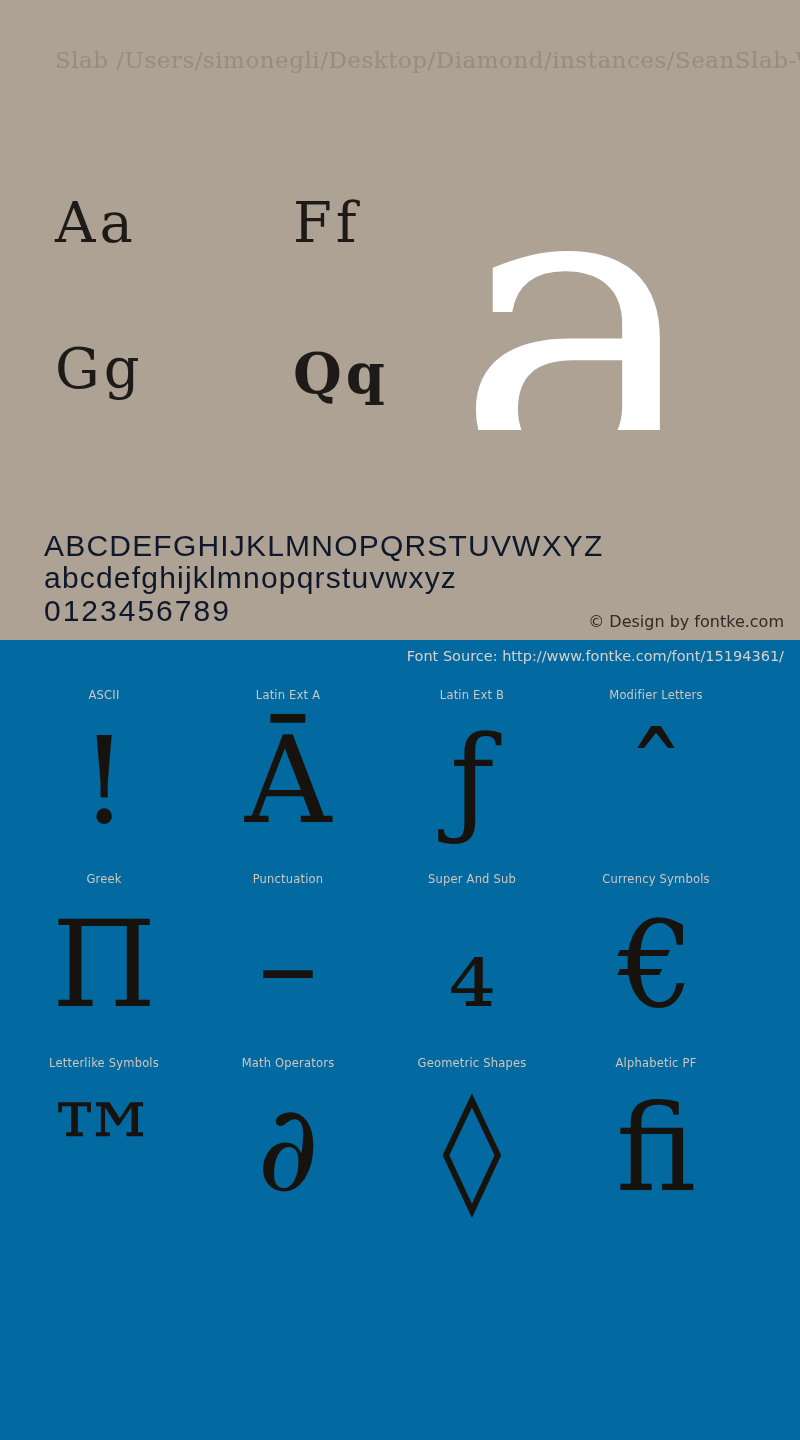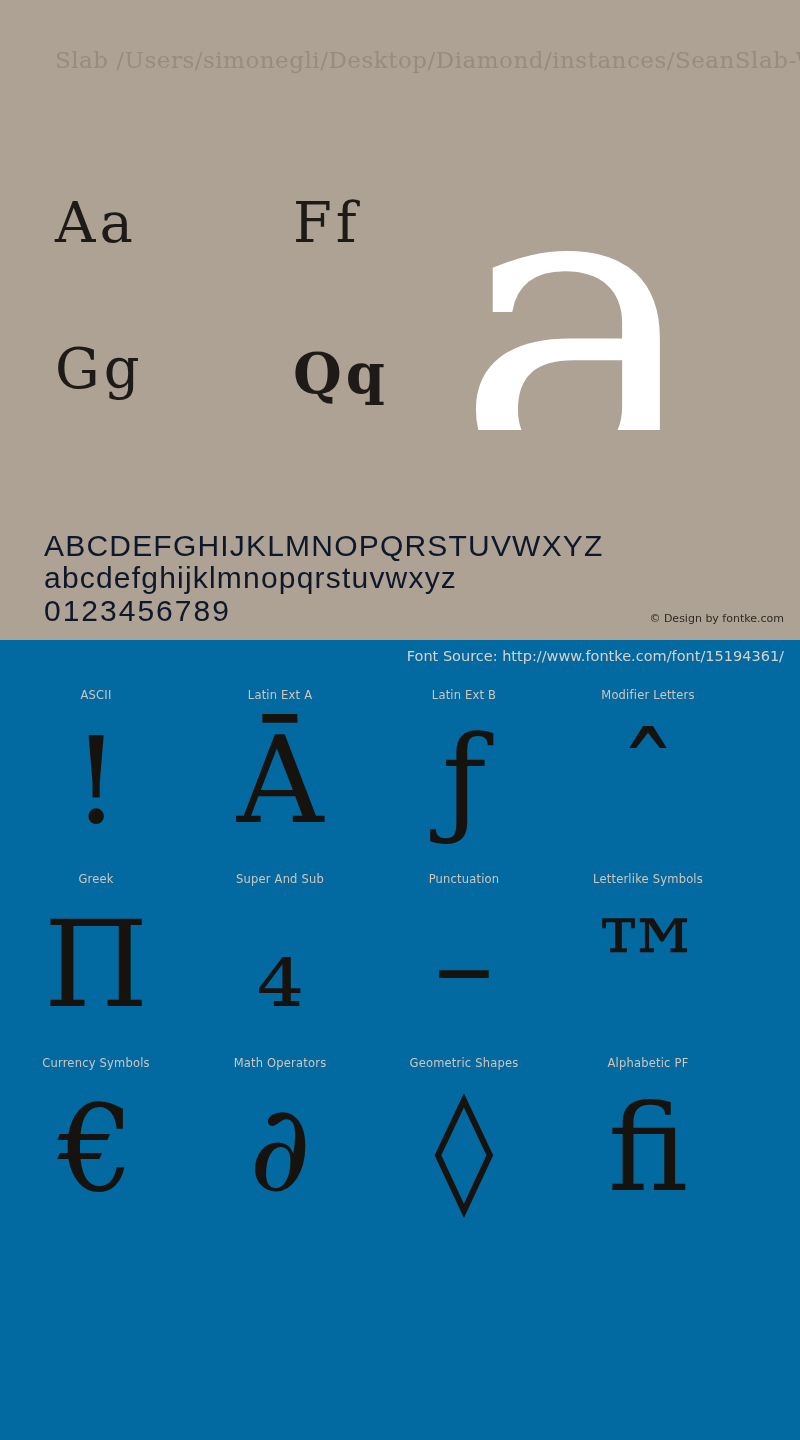--- a/index.html
+++ b/index.html
@@ -90,21 +90,21 @@
     letter-spacing: 1.2px;
     line-height: 1.08;
     white-space: nowrap;
   }
   #alphabet-digits { letter-spacing: 2px; }
 
   #copyright-line {
     position: absolute;
     right: 16px;
     top: 612px;
-    font-size: 11px;
+    font-size: 16px;
     color: #2f2a25;
     font-family: "DejaVu Sans", "Liberation Sans", sans-serif;
     white-space: nowrap;
   }
 
   
   #ranges-panel {
     position: absolute;
     left: 0;
     top: 640px;
@@ -119,21 +119,21 @@
     right: 16px;
     top: 8px;
     font-size: 14.5px;
     color: #d9d2c9;
     font-family: "DejaVu Sans", "Liberation Sans", sans-serif;
     white-space: nowrap;
   }
 
   #ranges-grid {
     position: absolute;
-    left: 4px;
+    left: 12px;
     top: 38px;
     width: 776px;
     display: flex;
     flex-wrap: wrap;
   }
   .range-cell {
     width: 184px;
     height: 184px;
     position: relative;
     box-sizing: border-box;
@@ -209,36 +209,36 @@
       </div>
       <div class="range-cell">
         <div class="range-label">Modifier Letters</div>
         <div class="range-glyph">ˆ</div>
       </div>
       <div class="range-cell">
         <div class="range-label">Greek</div>
         <div class="range-glyph">Π</div>
       </div>
       <div class="range-cell">
+        <div class="range-label">Punctuation</div>
+        <div class="range-glyph">–</div>
+      </div>
+      <div class="range-cell">
         <div class="range-label">Super And Sub</div>
         <div class="range-glyph">₄</div>
       </div>
       <div class="range-cell">
-        <div class="range-label">Punctuation</div>
-        <div class="range-glyph">–</div>
+        <div class="range-label">Currency Symbols</div>
+        <div class="range-glyph">€</div>
       </div>
       <div class="range-cell">
         <div class="range-label">Letterlike Symbols</div>
         <div class="range-glyph">™</div>
       </div>
       <div class="range-cell">
-        <div class="range-label">Currency Symbols</div>
-        <div class="range-glyph">€</div>
-      </div>
-      <div class="range-cell">
         <div class="range-label">Math Operators</div>
         <div class="range-glyph">∂</div>
       </div>
       <div class="range-cell">
         <div class="range-label">Geometric Shapes</div>
         <div class="range-glyph">◊</div>
       </div>
       <div class="range-cell">
         <div class="range-label">Alphabetic PF</div>
         <div class="range-glyph">ﬁ</div>

